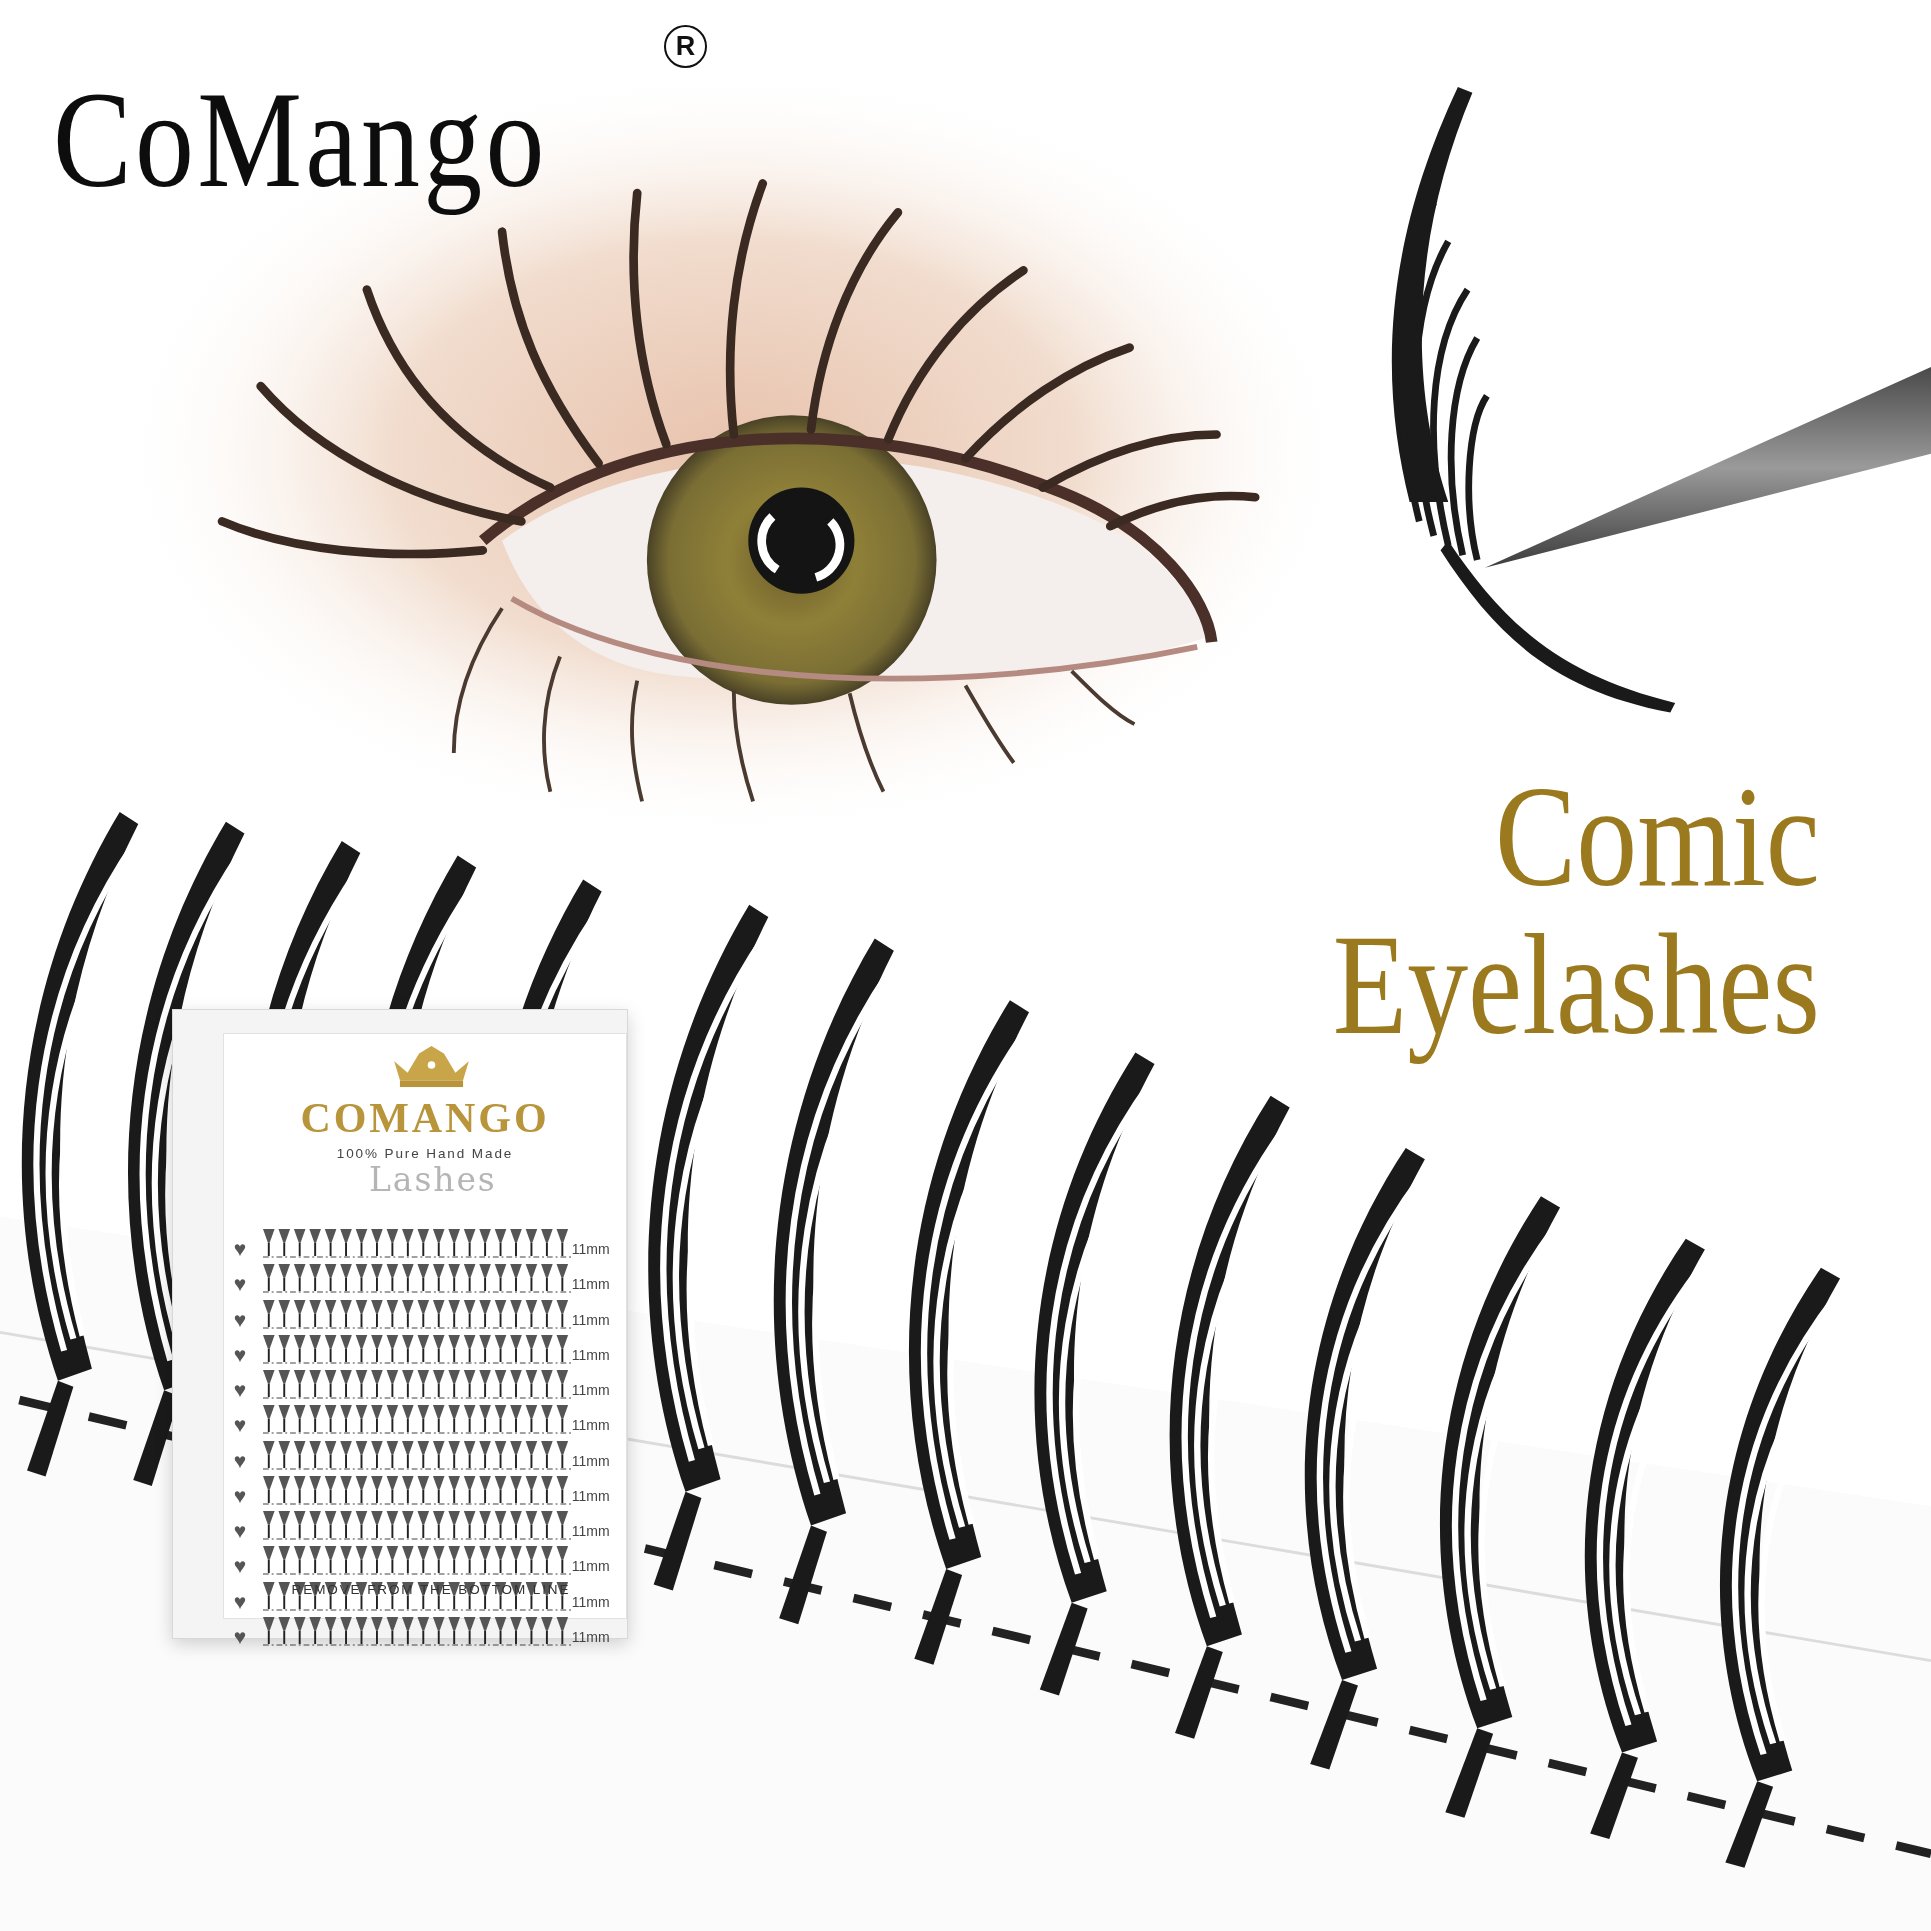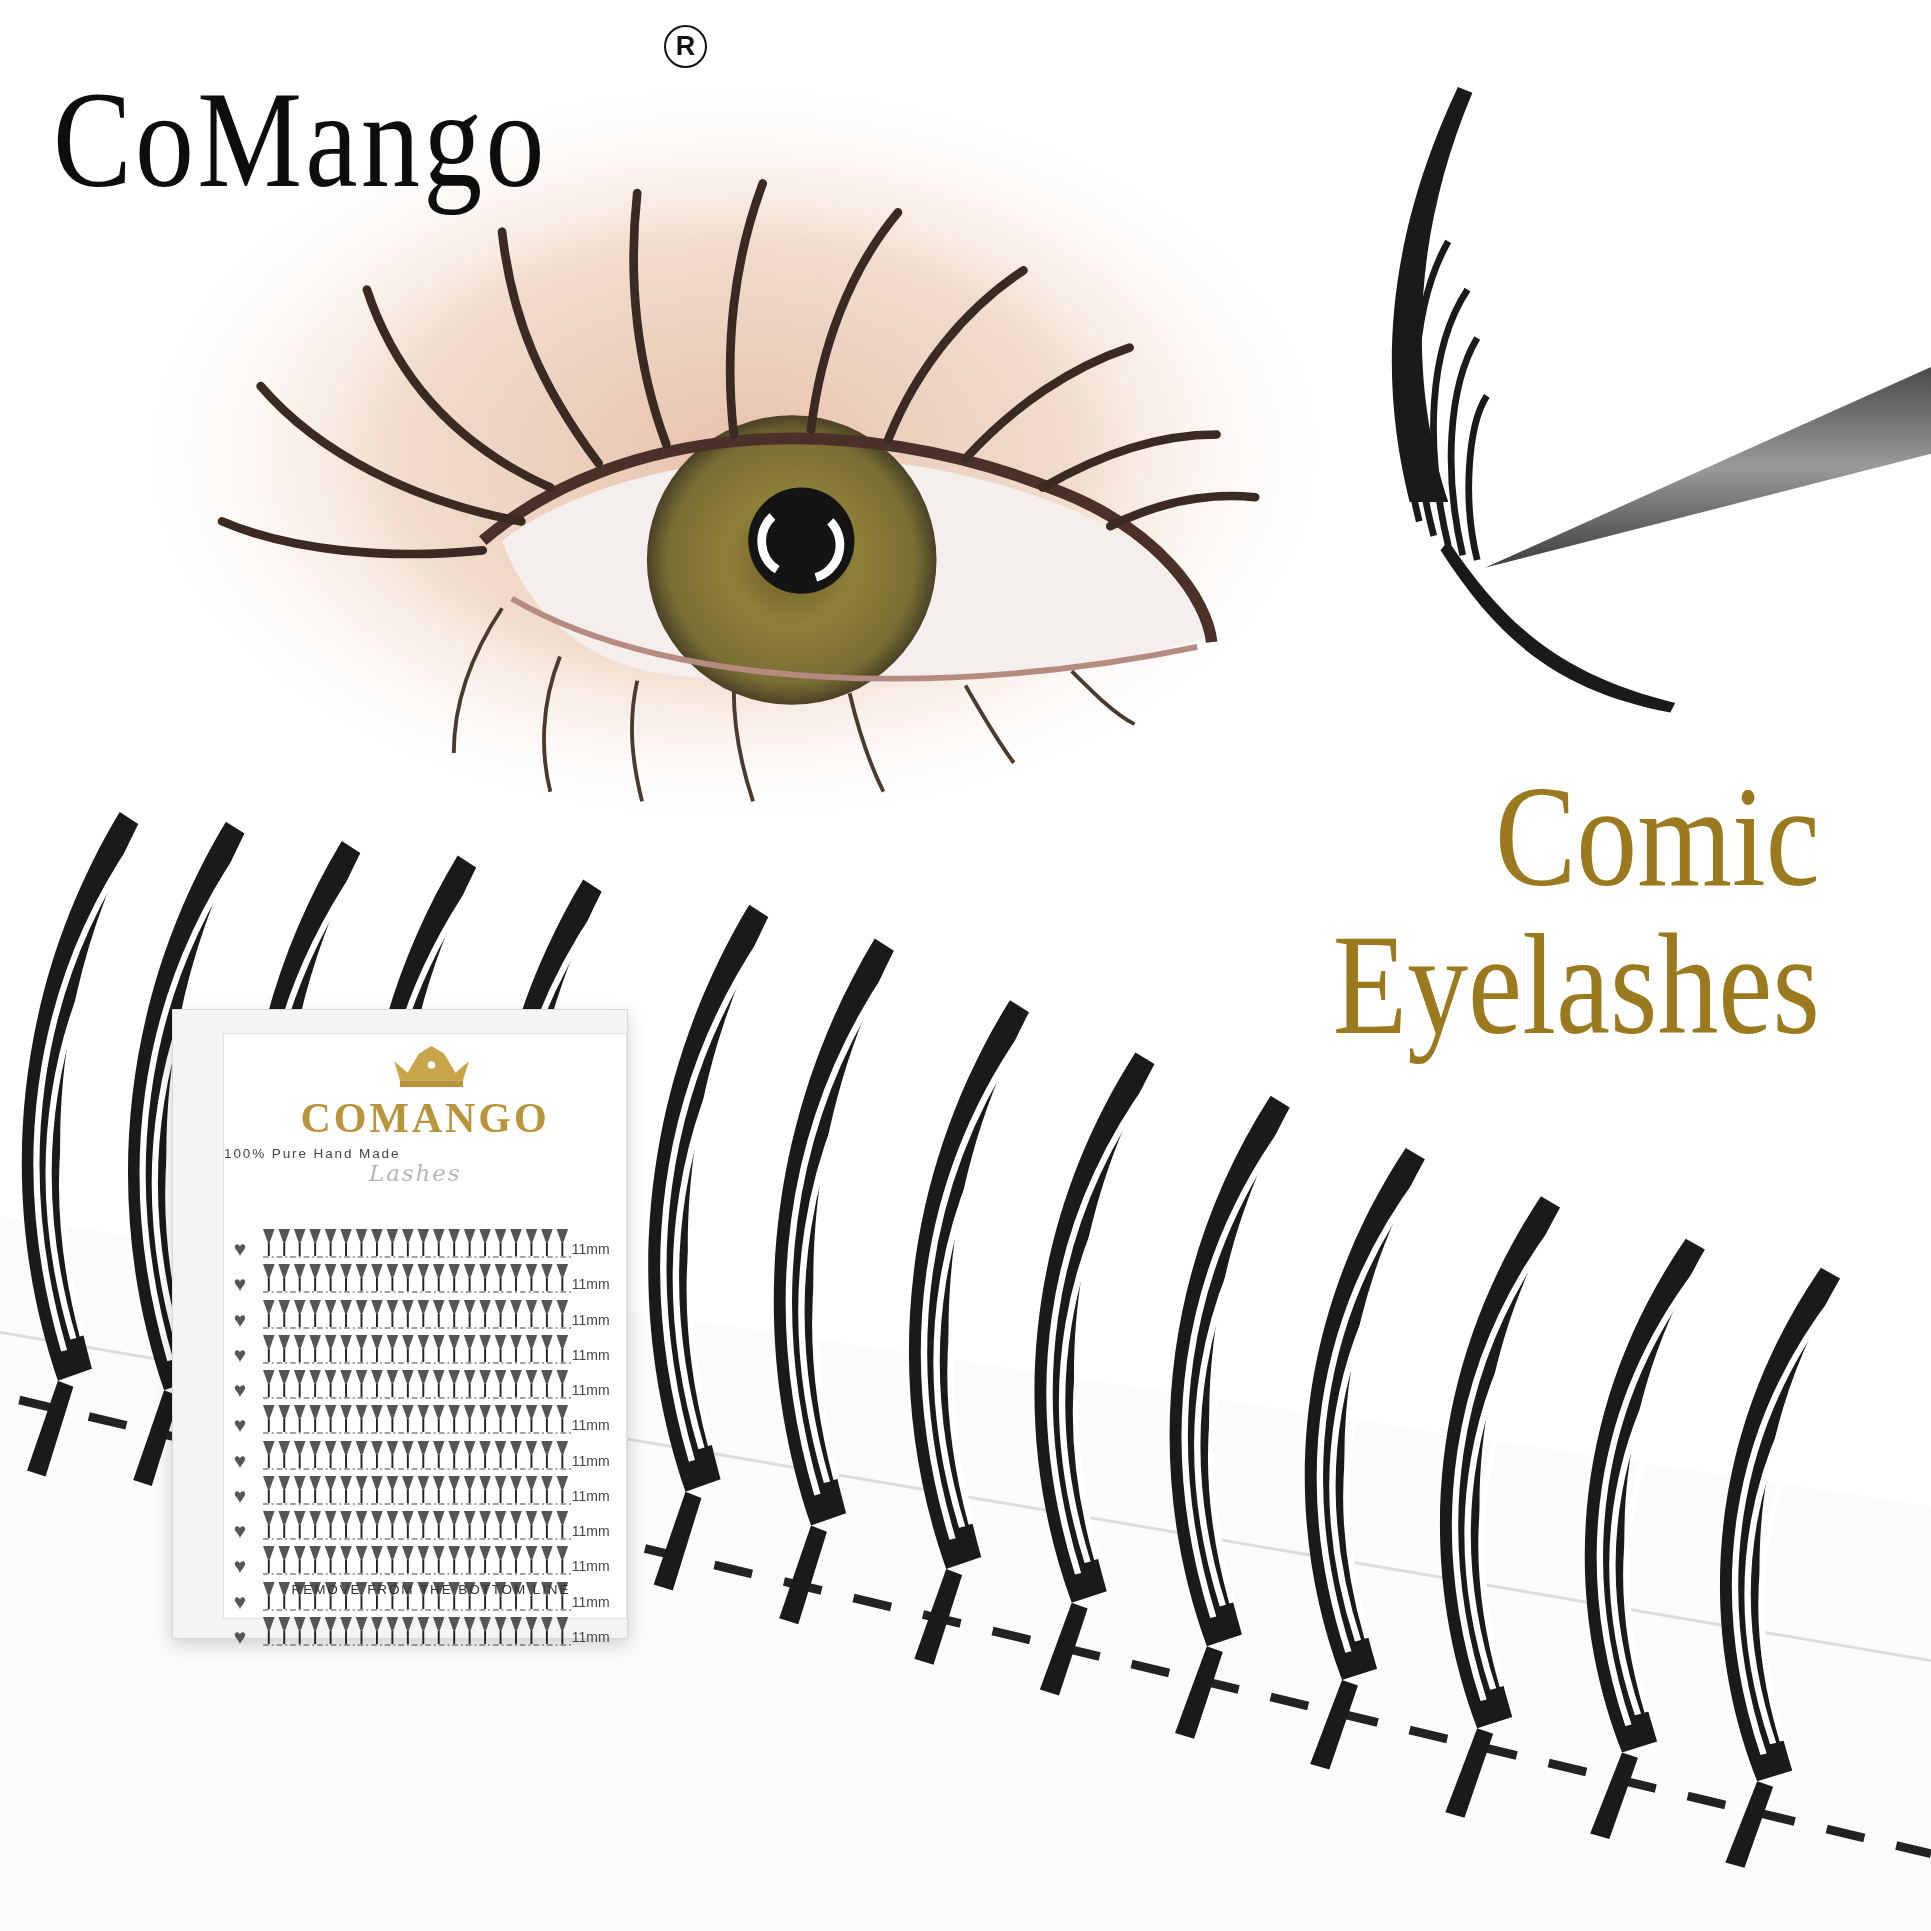--- a/index.html
+++ b/index.html
@@ -9,22 +9,22 @@
   #brand{left:53px;top:72px;font-family:"Liberation Serif","DejaVu Serif",serif;font-size:137px;line-height:1;color:#0d0d0d;letter-spacing:3.9px;transform:scaleX(0.86);transform-origin:left top;}
   #reg{left:664px;top:25px;width:39px;height:39px;border:2.9px solid #111;border-radius:50%;font-family:"Liberation Sans",sans-serif;font-size:27px;line-height:39px;text-align:center;color:#111;font-weight:bold;}
   #headline{right:111px;top:763px;text-align:right;color:#9b7a1f;font-family:"Liberation Serif",serif;transform:scaleX(0.84);transform-origin:right top;}
   #headline .l1{font-size:145px;line-height:1.02;}
   #headline .l2{font-size:145px;line-height:1.02;}
   svg{position:absolute;left:0;top:0;}
   #tray{left:172px;top:1009px;width:454px;height:628px;background:#f4f4f4;border:1.9px solid #d8d8d8;box-shadow:0 5.8px 17.4px rgba(0,0,0,0.18);}
   #tray-inner{position:absolute;left:50px;top:23px;right:0;bottom:19.3px;background:#ffffff;border:1px solid #e2e2e2;}
   #tray-crown{left:166px;top:9.7px;width:83px;height:44px;}
   #tray-brand{left:0;right:0;top:60px;text-align:center;font-family:"Liberation Serif",serif;font-weight:bold;font-size:42px;letter-spacing:2.9px;color:#b8943a;}
-  #tray-sub{left:0;right:0;top:112px;font-family:"Liberation Sans",sans-serif;font-size:13.5px;letter-spacing:1.9px;color:#444;}
-  #tray-script{left:145px;top:126px;font-family:"DejaVu Serif",serif;font-style:italic;font-size:23px;color:#b5b5b5;letter-spacing:1.9px;}
+  #tray-sub{left:0;right:0;top:112px;text-align:center;font-family:"Liberation Sans",sans-serif;font-size:13.5px;letter-spacing:1.9px;color:#444;}
+  #tray-script{left:145px;top:126px;font-family:"DejaVu Serif",serif;font-size:33px;color:#b5b5b5;letter-spacing:1.9px;}
   .lash-row{position:absolute;left:9.7px;height:37px;width:391px;}
   .lash-row .heart{position:absolute;left:0;top:11.6px;font-size:21px;color:#555;line-height:1;}
   .lash-row .fans{position:absolute;left:29px;top:0;width:309px;height:33px;}
   .lash-row .len{position:absolute;left:338px;top:13.5px;font-family:"Liberation Sans",sans-serif;font-size:14px;color:#444;}
   #tray-footer{left:12px;right:0;bottom:21px;text-align:center;font-family:"Liberation Sans",sans-serif;font-size:13.5px;letter-spacing:1.9px;color:#333;}
 </style>
 </head>
 <body>
 
 <div id="canvas">

